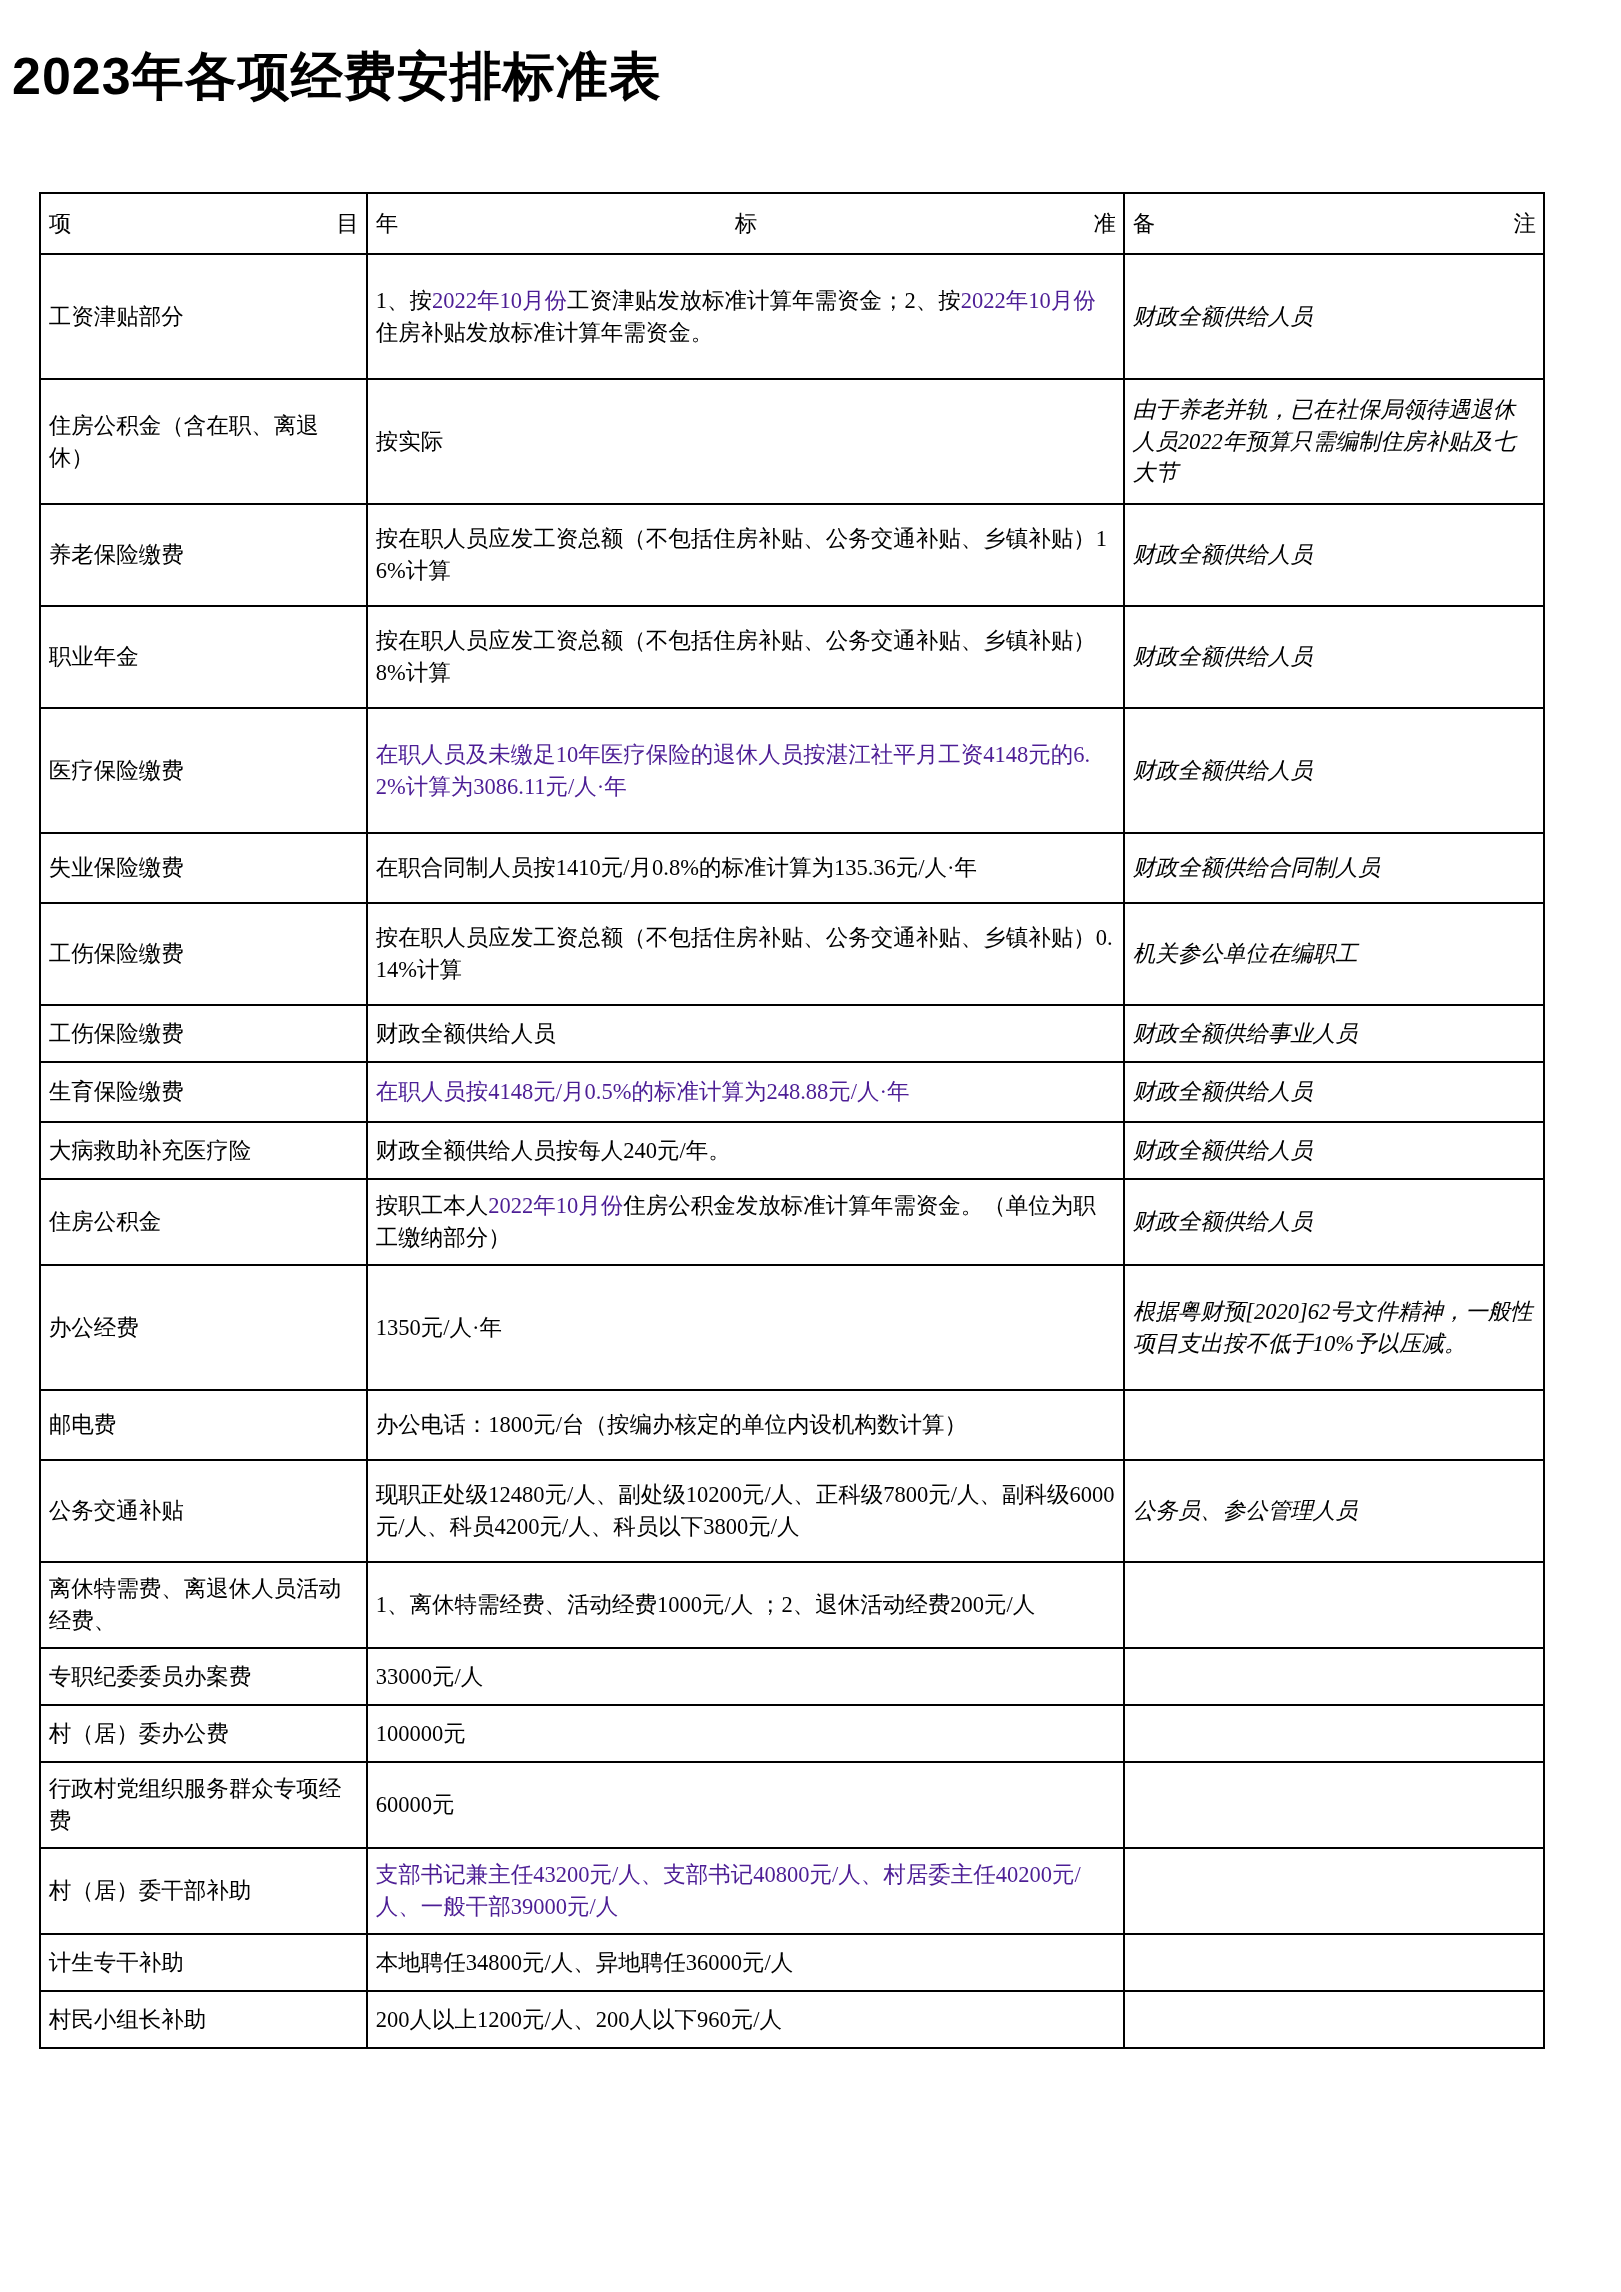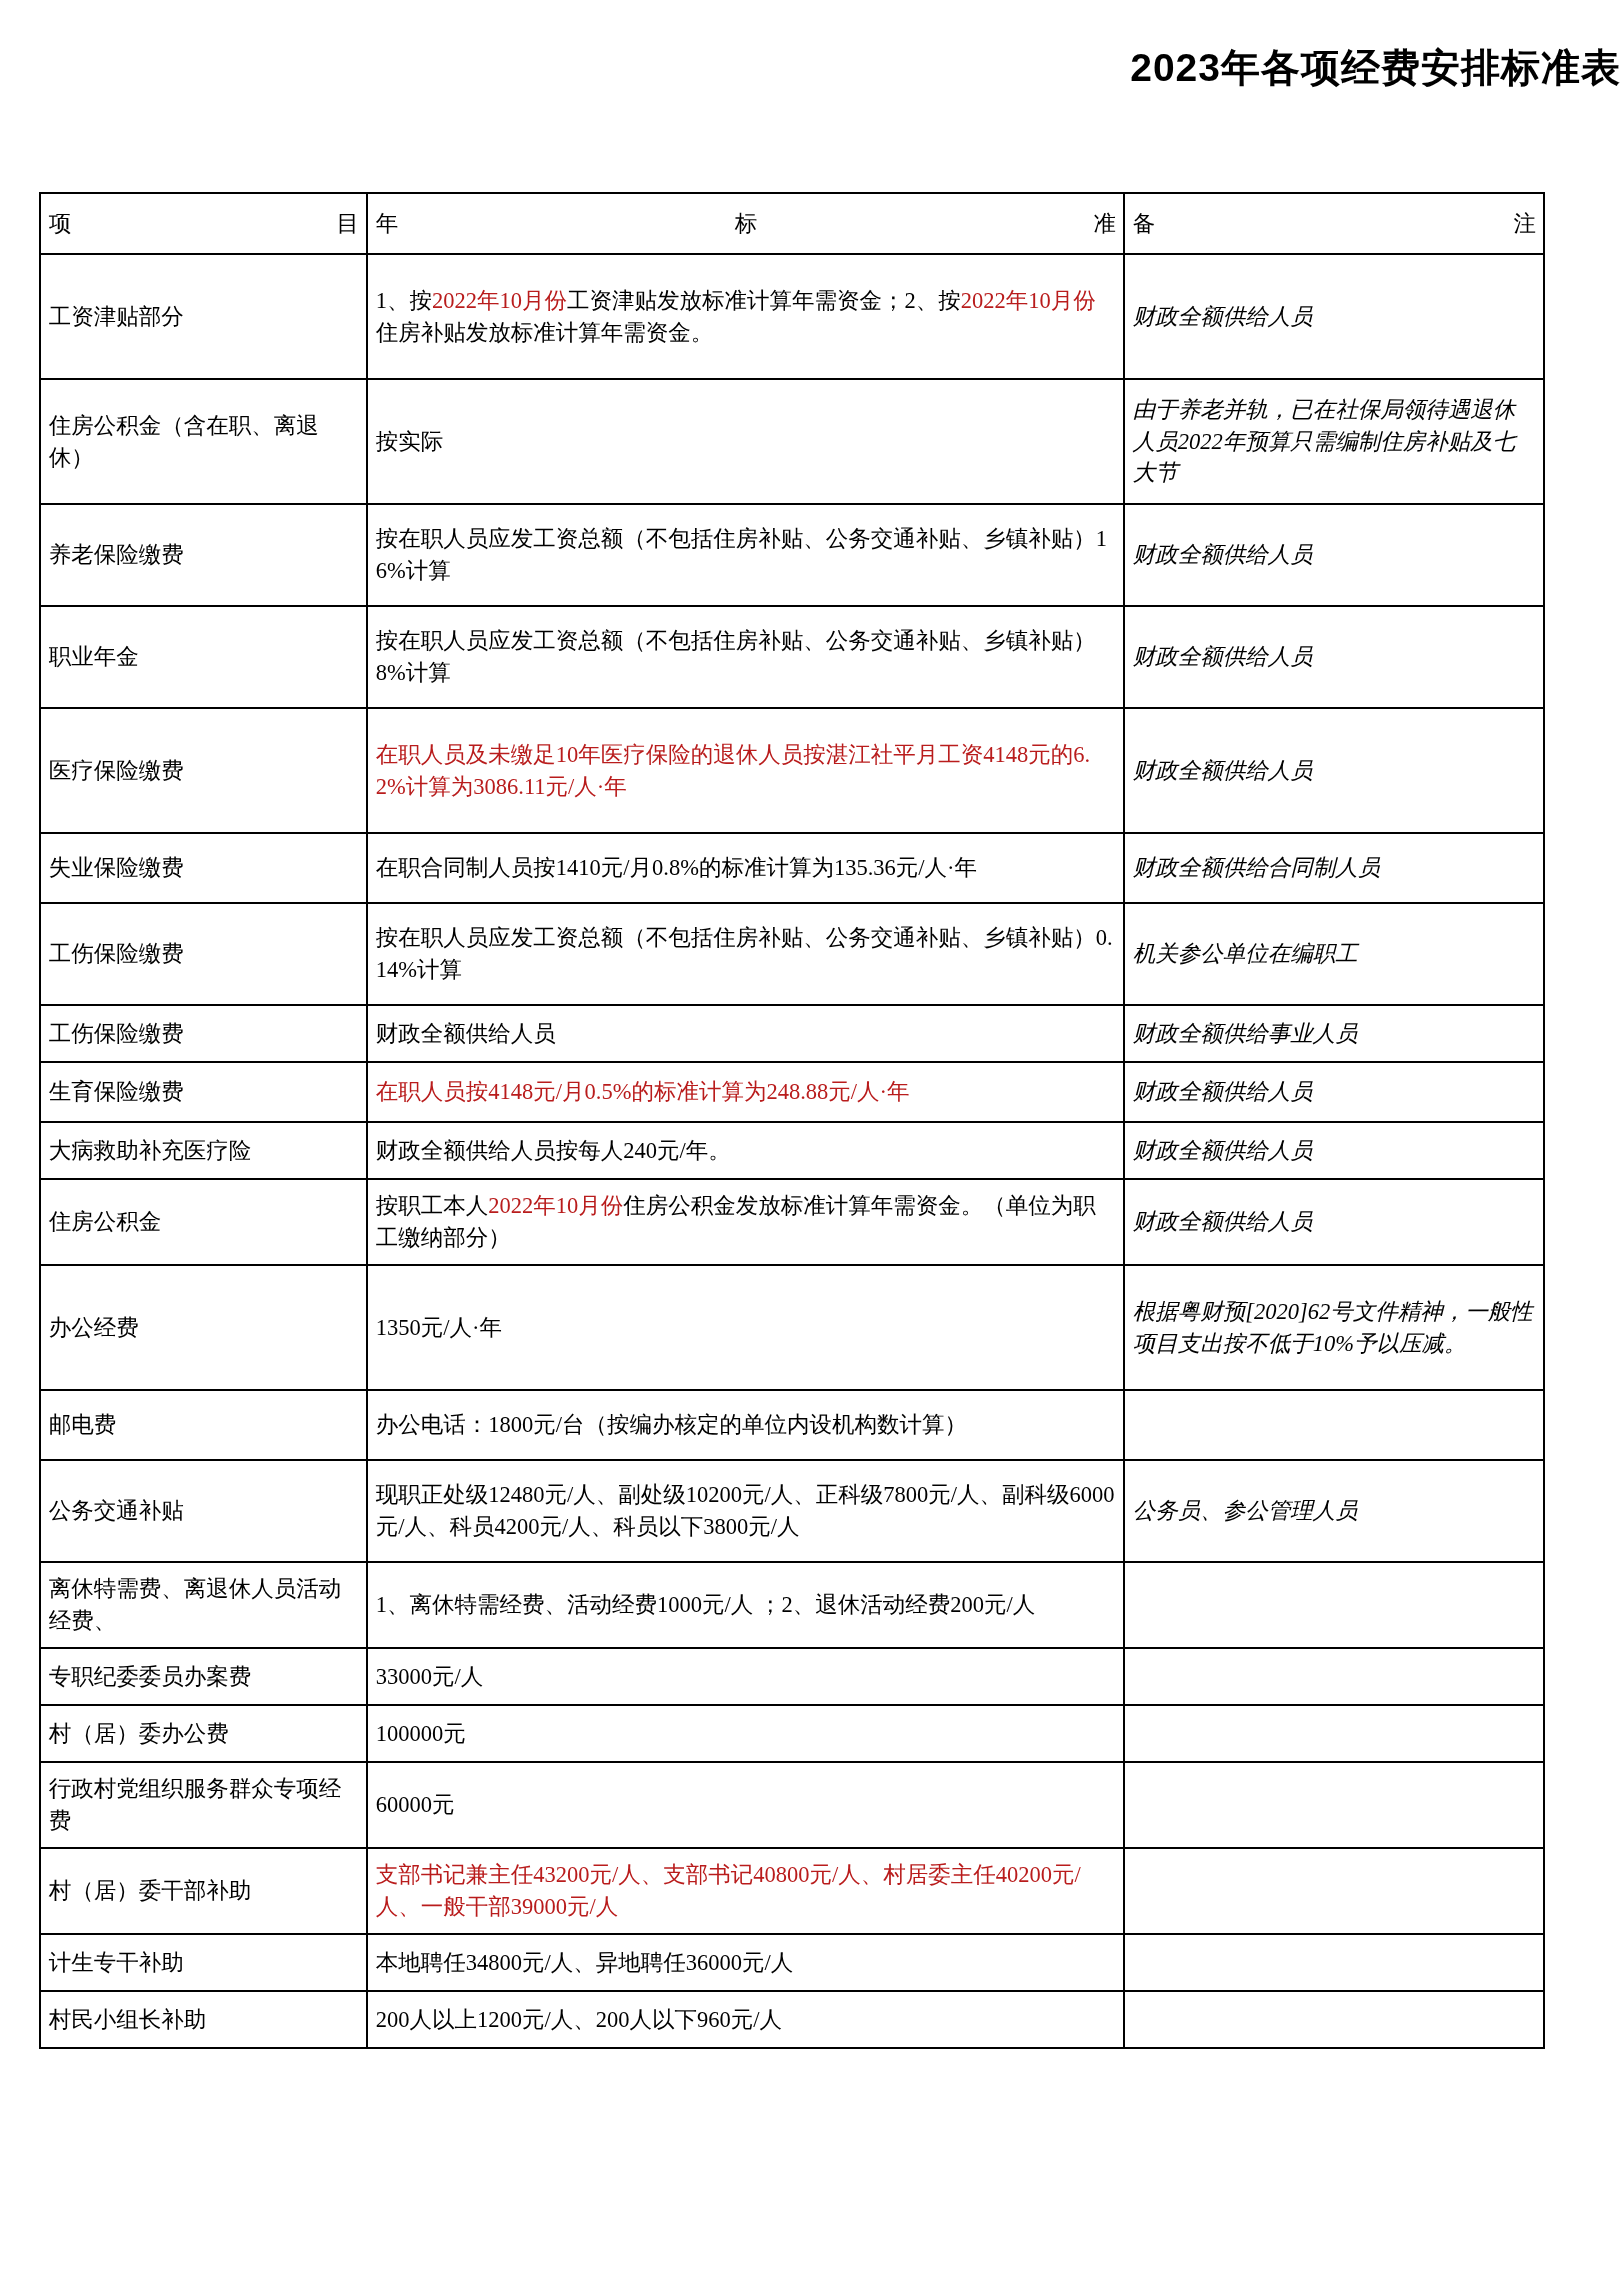--- a/index.html
+++ b/index.html
@@ -16,29 +16,30 @@
     overflow: hidden;
   }
   .page {
     width: 1621px;
     height: 2293px;
     box-sizing: border-box;
     padding: 0;
     position: relative;
   }
   .doc-title {
-    text-align: right;
-    font-size: 39px;
+    text-align: left;
+    font-size: 52px;
     font-weight: 700;
     letter-spacing: 1px;
     margin: 0;
     padding-top: 43px;
     padding-bottom: 0;
     line-height: 1.3;
     font-family: "Liberation Sans", "DejaVu Sans", sans-serif;
+    padding-left: 12px;
   }
   .table-wrap {
     position: absolute;
     left: 39px;
     top: 192px;
     width: 1504px;
   }
   table.budget {
     border-collapse: collapse;
     table-layout: fixed;
@@ -70,21 +71,21 @@
     justify-content: space-between;
     align-items: center;
     width: 100%;
   }
   .hdr-spread > span { white-space: nowrap; }
 
   td.item-cell { font-size: 22.5px; }
   td.std-cell  { font-size: 22.5px; }
   td.note-cell { font-size: 22.5px; font-style: italic; }
 
-  .red { color: #b91c1c; }
+  .red { color: #4c1d95; }
 
   
   tr.h-tall td     { height: 125px; }
   tr.h-mid td      { height: 102px; }
   tr.h-small td    { height: 57px; }
   tr.h-xsmall td   { height: 51px; }
   tr.h-clip td     { height: 70px; }
   tr.h-clip2 td    { height: 60px; }
   tr.h-two td      { height: 86px; }
 </style>

